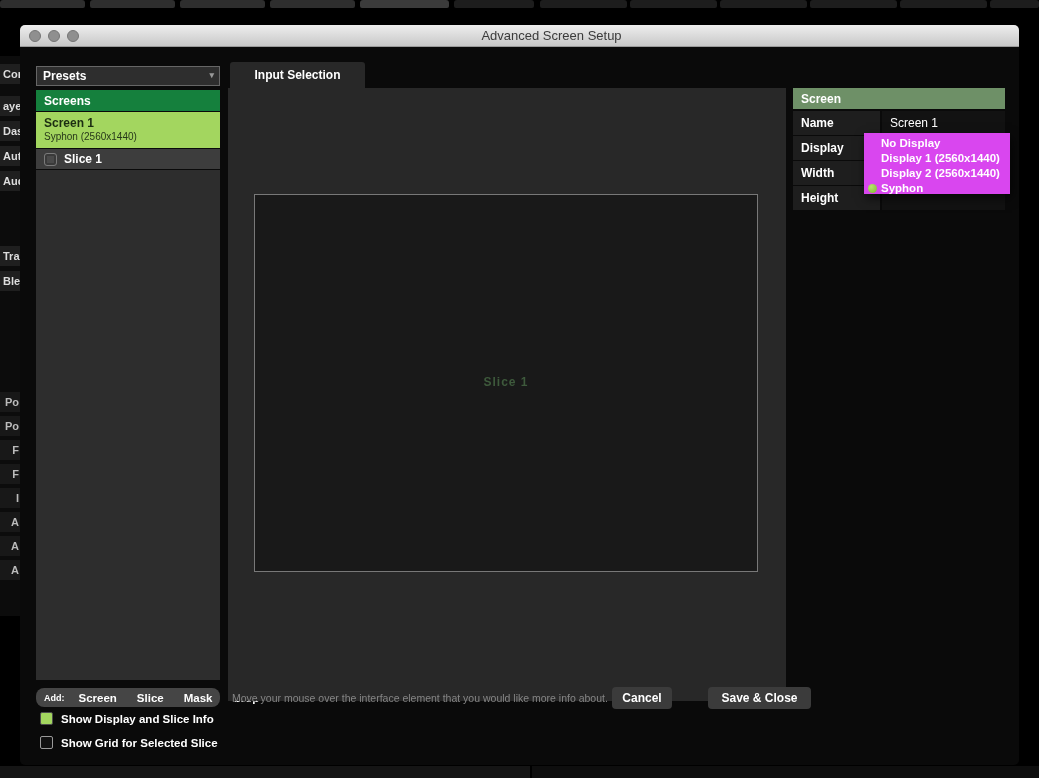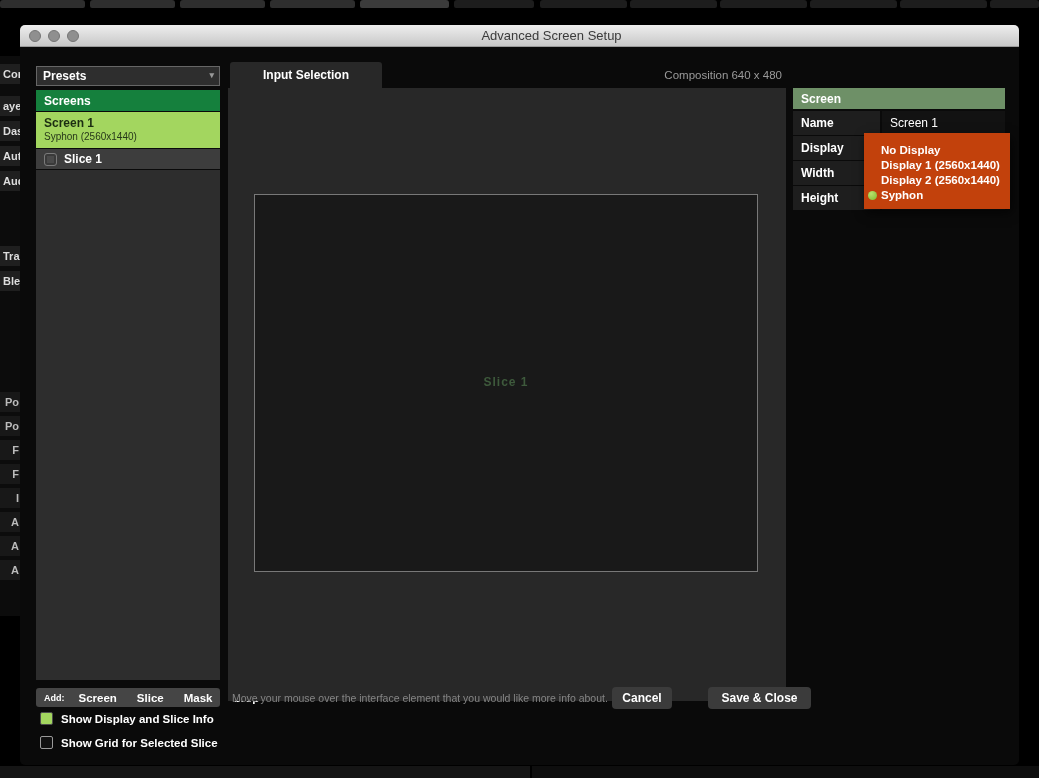--- a/index.html
+++ b/index.html
@@ -43,33 +43,33 @@
   .si-name { font-size:12px; font-weight:bold; color:#1c2e12; }
   .si-detail { font-size:10px; color:#27391a; margin-top:1px; }
   #slice-item { height:21px; background:#3d3d3d; border-bottom:1px solid #0a0a0a;
                 display:flex; align-items:center; padding-left:8px; gap:7px; }
   .slice-thumb { width:13px; height:13px; background:#4a4a4a; border:1px solid #7a7a7a;
                  border-radius:3px; box-shadow:inset 0 0 0 2px #3a3a3a; }
   #slice-item span.lbl { font-size:12px; font-weight:bold; color:#fff; }
 
   
   #add-bar { position:absolute; left:16px; top:663px; width:184px; height:19px;
-             background:#454545; border-radius:3px; display:flex; align-items:center; }
+             background:#454545; border-radius:8px; display:flex; align-items:center; }
   #add-label { font-size:9px; font-weight:bold; color:#fff; padding:0 4px 0 8px; }
   .add-btn { font-size:11.5px; font-weight:bold; color:#fff; padding:0 10px; cursor:default; }
   .cb-row { position:absolute; left:20px; display:flex; align-items:center; gap:8px; }
   .cb-box { width:13px; height:13px; border-radius:2px; }
   .cb-on  { background:#a3d65f; border:1px solid #4d4d4d; }
   .cb-off { background:#101010; border:1px solid #999; }
   .cb-label { font-size:11.5px; font-weight:bold; color:#fff; }
 
   
   .tab { position:absolute; top:37px; height:26px; text-align:center; font-size:12px;
          line-height:26px; border-radius:3px 3px 0 0; cursor:default; }
-  #tab-input { left:210px; width:152px; background:#282828; color:#fff; font-weight:bold; }
+  #tab-input { left:210px; width:135px; background:#282828; color:#fff; font-weight:bold; }
   #tab-output { left:339px; width:166px; background:#1b1b1b; color:#8f8f8f; }
   #comp-label { position:absolute; left:600px; top:37px; width:162px; height:26px;
                 line-height:26px; font-size:11.5px; color:#9a9a9a; text-align:right; }
   #main-panel { position:absolute; left:208px; top:63px; width:558px; height:613px;
                 background:#282828; }
   #slice-rect { position:absolute; left:26px; top:106px; width:504px; height:378px;
                 background:#191919; border:1px solid #787878; }
   #slice-rect-label { position:absolute; left:0; top:180px; width:100%; text-align:center;
                       font-size:12px; font-weight:bold; letter-spacing:1px; color:#3e5a3c; }
 
@@ -89,22 +89,22 @@
   .prop-label { position:absolute; left:0; top:0; width:87px; height:24px; background:#1e1e1e;
                 color:#fff; font-size:12px; font-weight:bold; line-height:24px; padding-left:8px; }
   .prop-value { position:absolute; left:89px; top:0; width:123px; height:24px; background:#121212;
                 color:#fff; font-size:12px; line-height:24px; padding-left:8px; }
   .prop-dropdown { position:absolute; left:89px; top:0; width:123px; height:24px;
                    background:#2d2d2d; border:1px solid #5f5f5f; border-radius:2px;
                    color:#fff; font-size:12px; font-weight:bold; line-height:22px;
                    padding-left:7px; cursor:default; }
 
   
-  #display-menu { position:absolute; left:864px; top:133px; width:146px; height:76px;
-                  background:#c2410c; box-shadow:2px 4px 10px rgba(0,0,0,0.65); padding-top:10px; }
+  #display-menu { position:absolute; left:864px; top:133px; width:146px; height:61px;
+                  background:#d946ef; box-shadow:2px 4px 10px rgba(0,0,0,0.65); padding-top:3px; }
   .menu-item { position:relative; height:15px; line-height:15px; font-size:11.5px;
                font-weight:bold; color:#fff; padding-left:17px; cursor:default; white-space:nowrap; }
   .sel-dot { position:absolute; left:4px; top:3px; width:9px; height:9px; border-radius:50%;
              background:radial-gradient(circle at 35% 30%, #b8e36e, #7fba2e); }
 
   .green-header { background:#15803d; }
 </style>
 </head>
 <body>
 
@@ -180,21 +180,20 @@
     <div class="cb-row" style="top:687px">
       <div class="cb-box cb-on"></div>
       <span class="cb-label">Show Display and Slice Info</span>
     </div>
     <div class="cb-row" style="top:711px">
       <div class="cb-box cb-off"></div>
       <span class="cb-label">Show Grid for Selected Slice</span>
     </div>
 
     <div id="tab-input" class="tab">Input Selection</div>
-    <div id="comp-label">Composition 640 x 480</div>
 
     <div id="main-panel">
       <div id="slice-rect">
         <div id="slice-rect-label">Slice 1</div>
       </div>
     </div>
 
     <div id="status-text">Move your mouse over the interface element that you would like more info about.</div>
     <button id="btn-cancel" class="dlg-btn">Cancel</button>
     <button id="btn-save" class="dlg-btn">Save &amp; Close</button>

